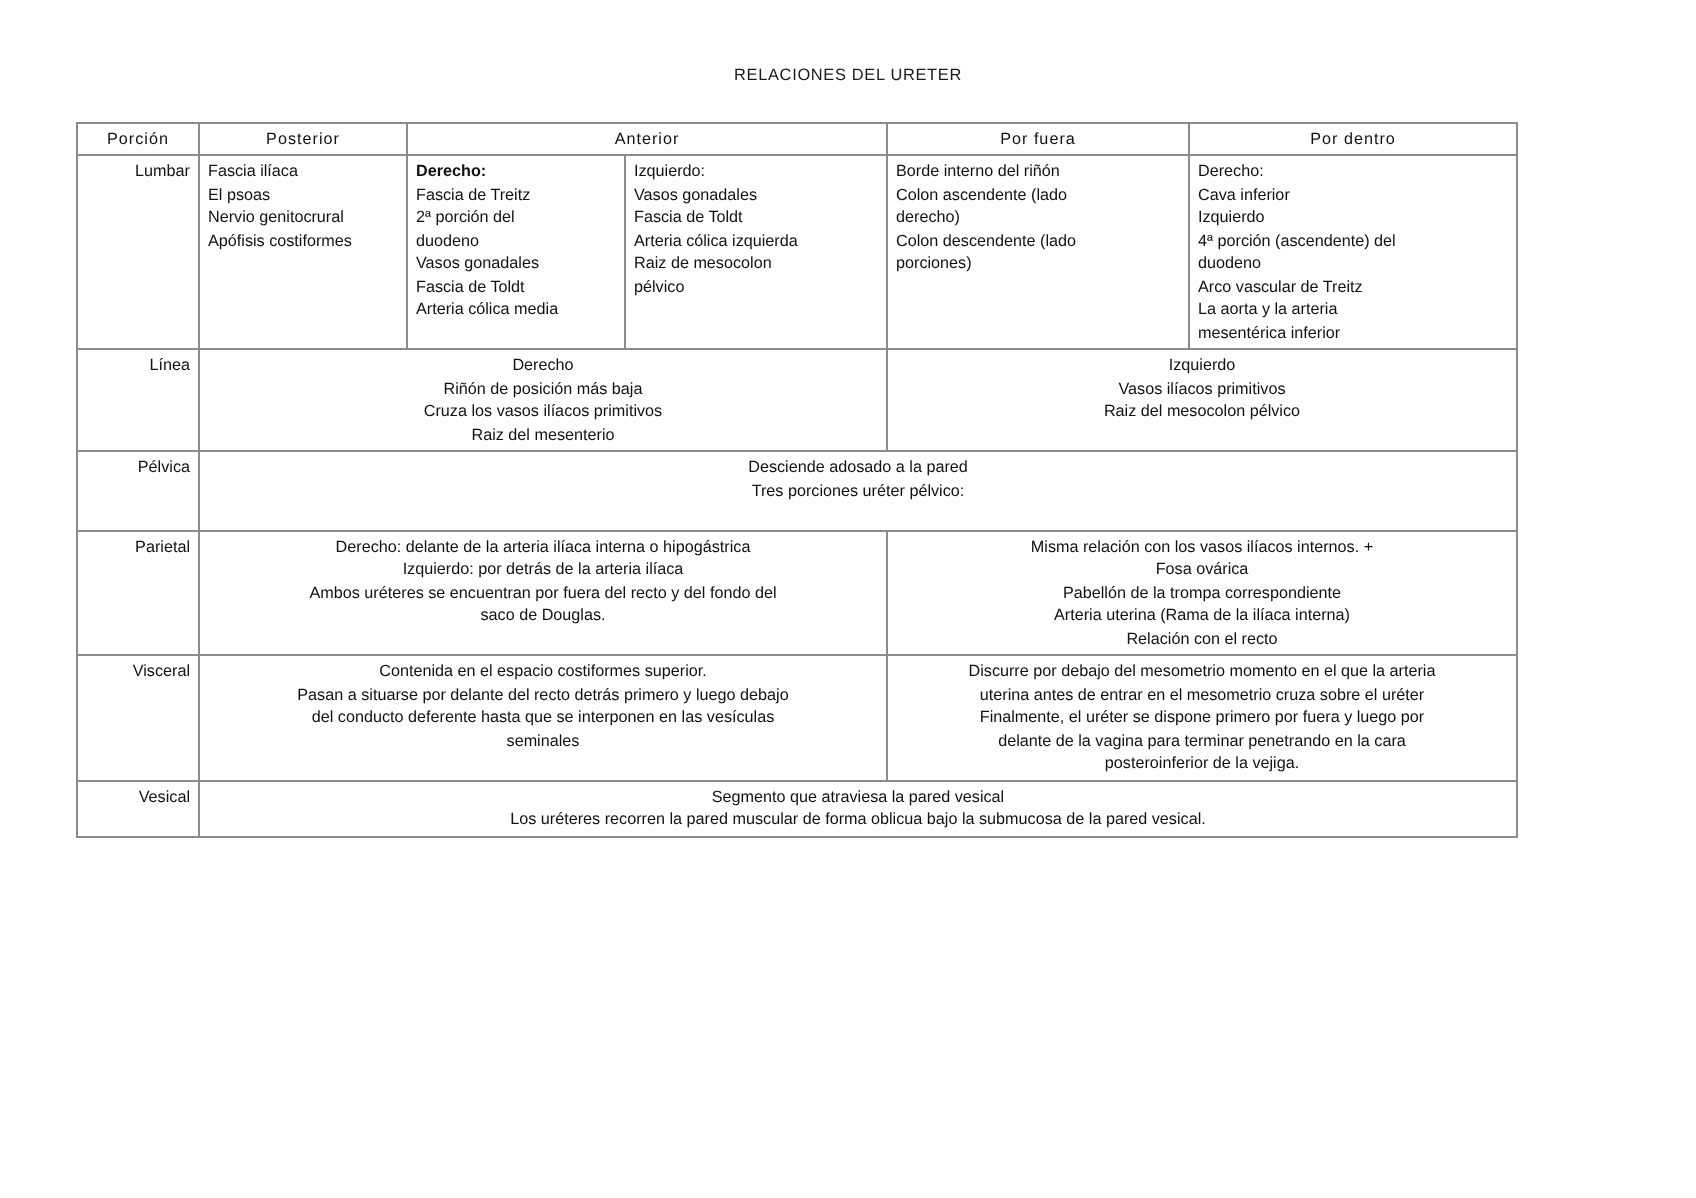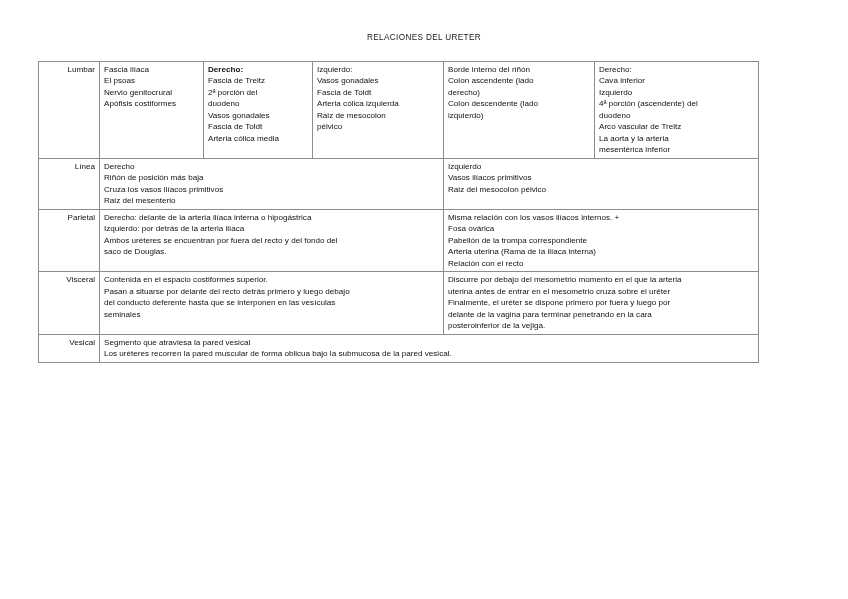--- a/index.html
+++ b/index.html
@@ -55,20 +55,21 @@
     padding-top: 2px;
     padding-bottom: 2px;
     letter-spacing: 0.5px;
   }
   td.porcion {
     text-align: right;
     vertical-align: top;
     padding-top: 3px;
   }
   td.ctr {
+    text-align: center;
   }
   .b { font-weight: bold; }
   .line { display: block; white-space: nowrap; }
   
   col.c-porcion   { width: 61px; }
   col.c-posterior { width: 104px; }
   col.c-ant-d     { width: 109px; }
   col.c-ant-i     { width: 131px; }
   col.c-fuera     { width: 151px; }
   col.c-dentro    { width: 164px; }
@@ -85,20 +86,27 @@
       <colgroup>
         <col class="c-porcion">
         <col class="c-posterior">
         <col class="c-ant-d">
         <col class="c-ant-i">
         <col class="c-fuera">
         <col class="c-dentro">
       </colgroup>
       <tbody>
 
+        <tr>
+          <td class="hdr">Porción</td>
+          <td class="hdr">Posterior</td>
+          <td class="hdr" colspan="2">Anterior</td>
+          <td class="hdr">Por fuera</td>
+          <td class="hdr">Por dentro</td>
+        </tr>
 
         <tr>
           <td class="porcion">Lumbar</td>
           <td>
             <span class="line">Fascia ilíaca</span>
             <span class="line">El psoas</span>
             <span class="line">Nervio genitocrural</span>
             <span class="line">Apófisis costiformes</span>
           </td>
           <td>
@@ -116,21 +124,21 @@
             <span class="line">Fascia de Toldt</span>
             <span class="line">Arteria cólica izquierda</span>
             <span class="line">Raiz de mesocolon</span>
             <span class="line">pélvico</span>
           </td>
           <td>
             <span class="line">Borde interno del riñón</span>
             <span class="line">Colon ascendente (lado</span>
             <span class="line">derecho)</span>
             <span class="line">Colon descendente (lado</span>
-            <span class="line">izquierdo)</span>
+            <span class="line">porciones)</span>
           </td>
           <td>
             <span class="line">Derecho:</span>
             <span class="line">Cava inferior</span>
             <span class="line">Izquierdo</span>
             <span class="line">4ª porción (ascendente) del</span>
             <span class="line">duodeno</span>
             <span class="line">Arco vascular de Treitz</span>
             <span class="line">La aorta y la arteria</span>
             <span class="line">mesentérica inferior</span>
@@ -146,20 +154,28 @@
             <span class="line">Raiz del mesenterio</span>
           </td>
           <td class="ctr" colspan="2">
             <span class="line">Izquierdo</span>
             <span class="line">Vasos ilíacos primitivos</span>
             <span class="line">Raiz del mesocolon pélvico</span>
           </td>
         </tr>
 
 
+        <tr>
+          <td class="porcion">Pélvica</td>
+          <td class="ctr" colspan="5">
+            <span class="line">Desciende adosado a la pared</span>
+            <span class="line">Tres porciones uréter pélvico:</span>
+            <span class="line">&nbsp;</span>
+          </td>
+        </tr>
 
 
         <tr>
           <td class="porcion">Parietal</td>
           <td class="ctr" colspan="3">
             <span class="line">Derecho: delante de la arteria ilíaca interna o hipogástrica</span>
             <span class="line">Izquierdo: por detrás de la arteria ilíaca</span>
             <span class="line">Ambos uréteres se encuentran por fuera del recto y del fondo del</span>
             <span class="line">saco de Douglas.</span>
           </td>

